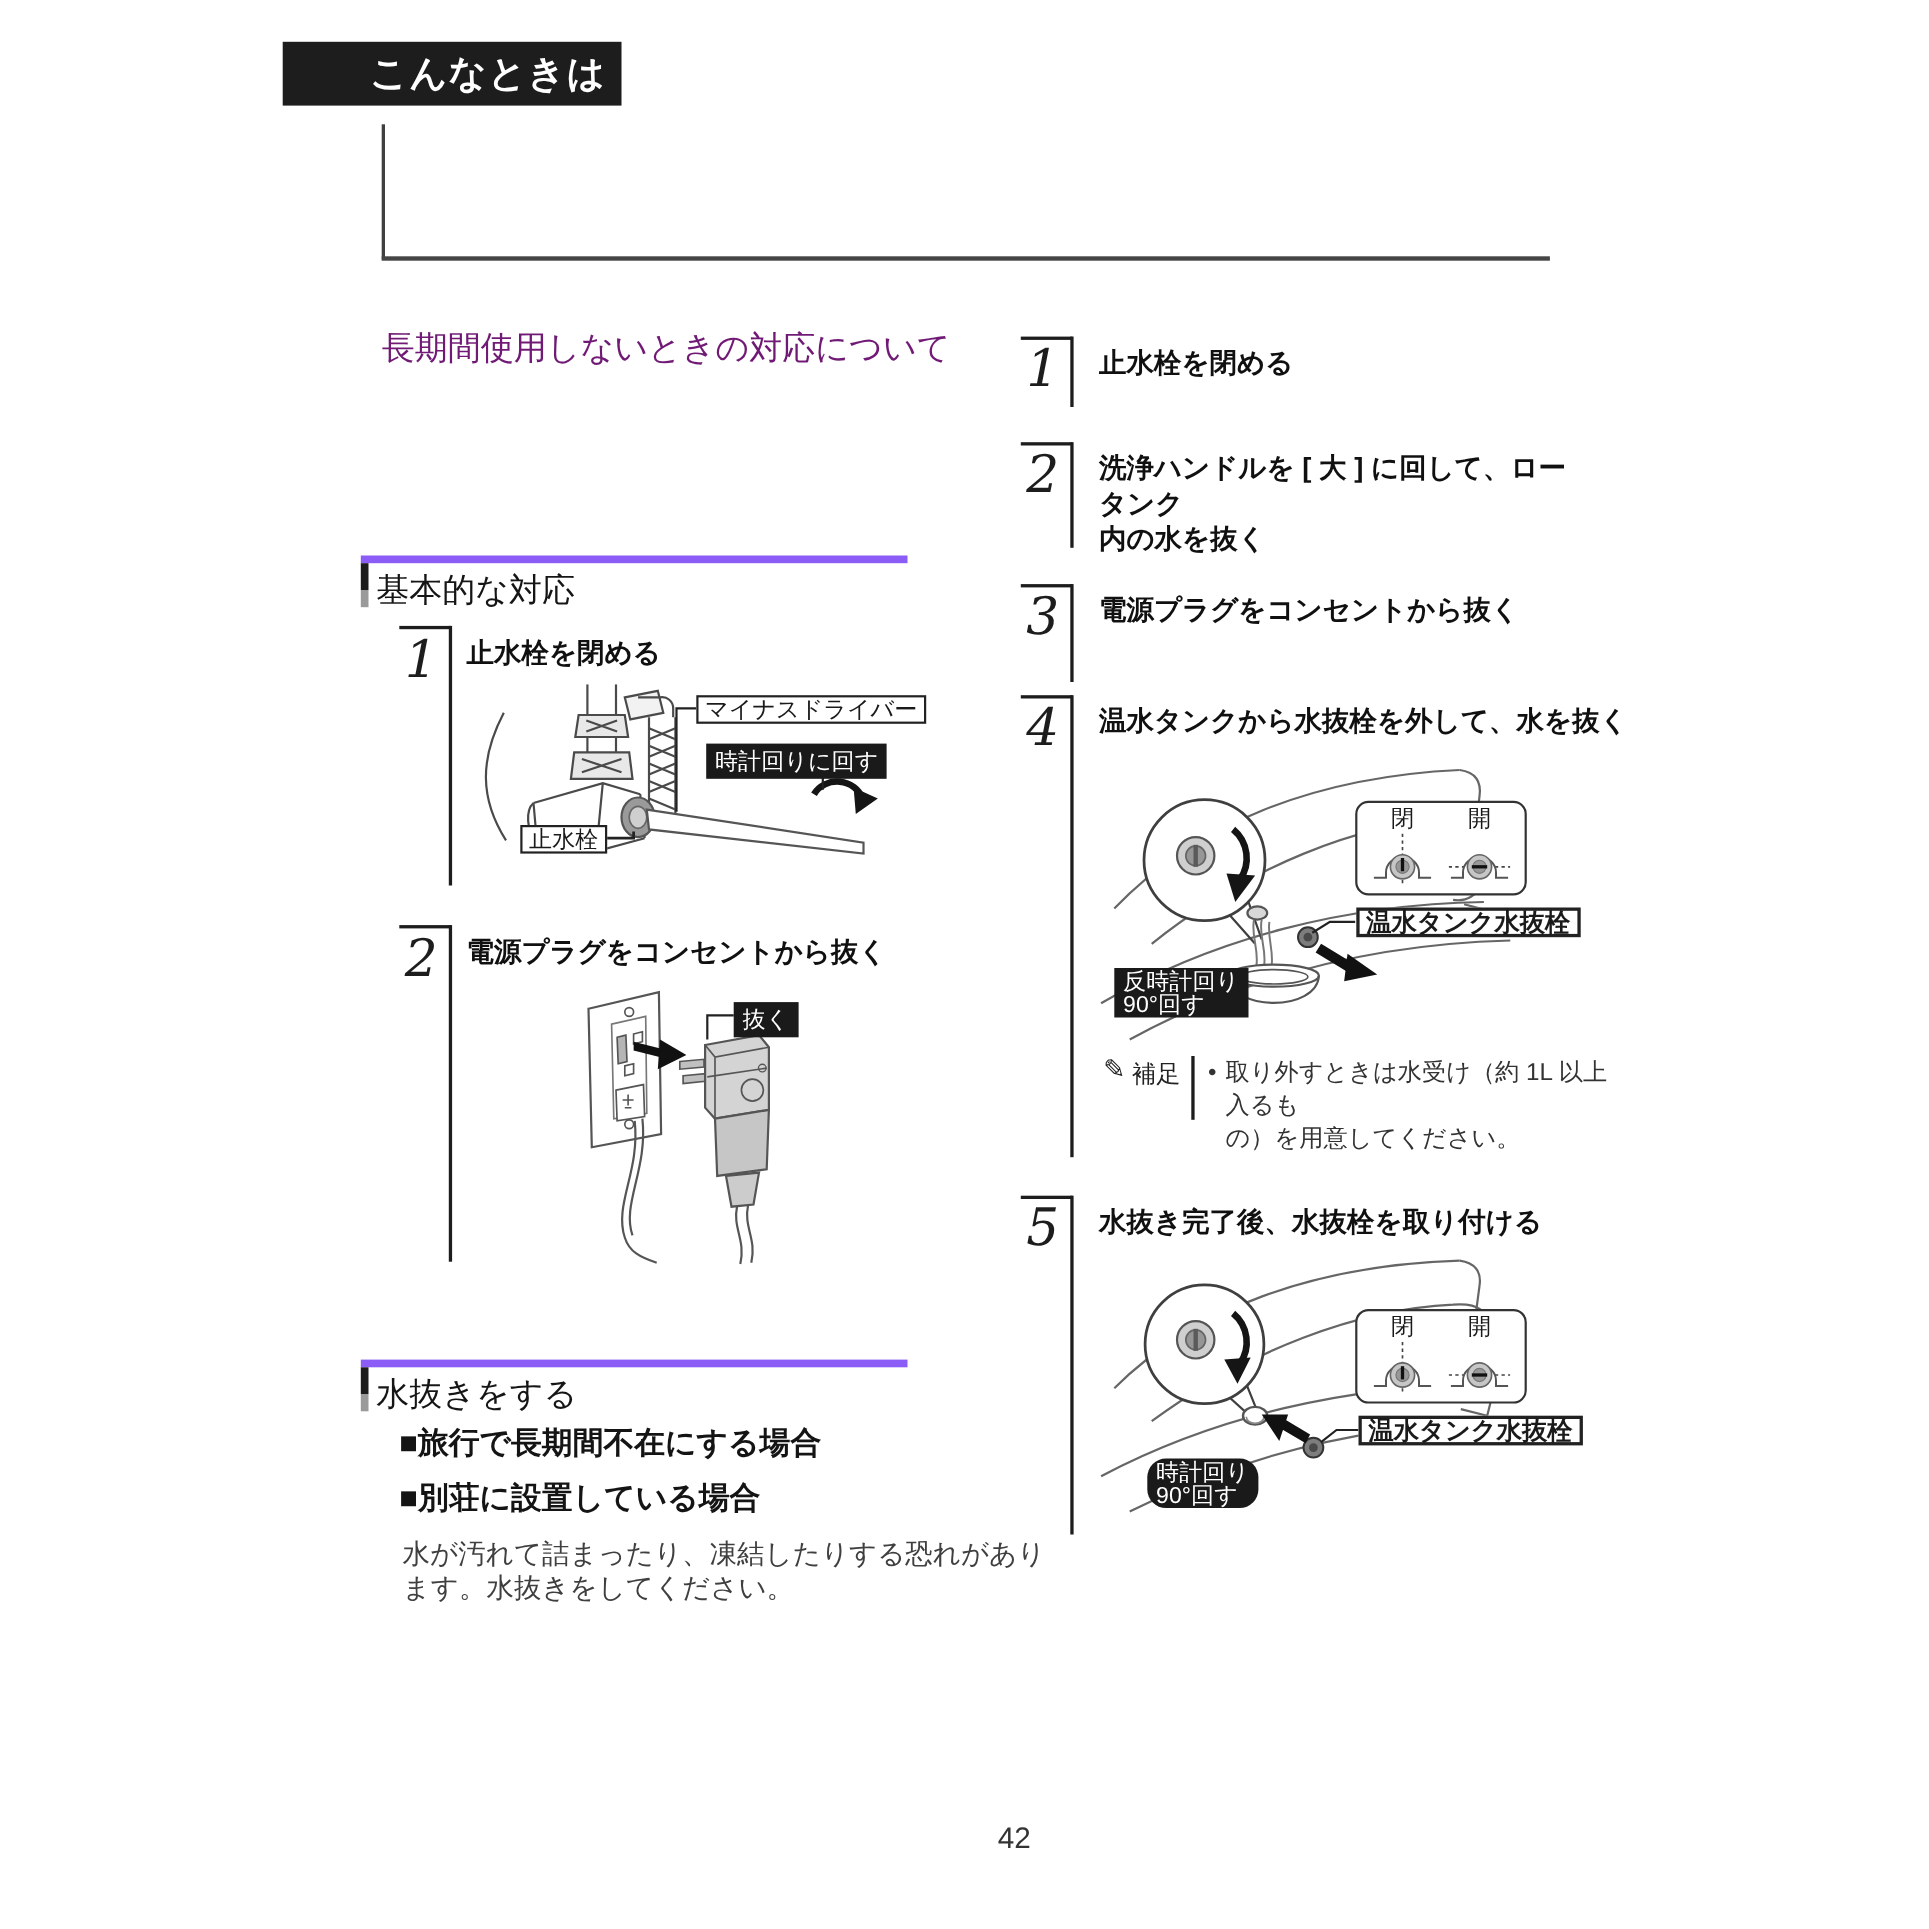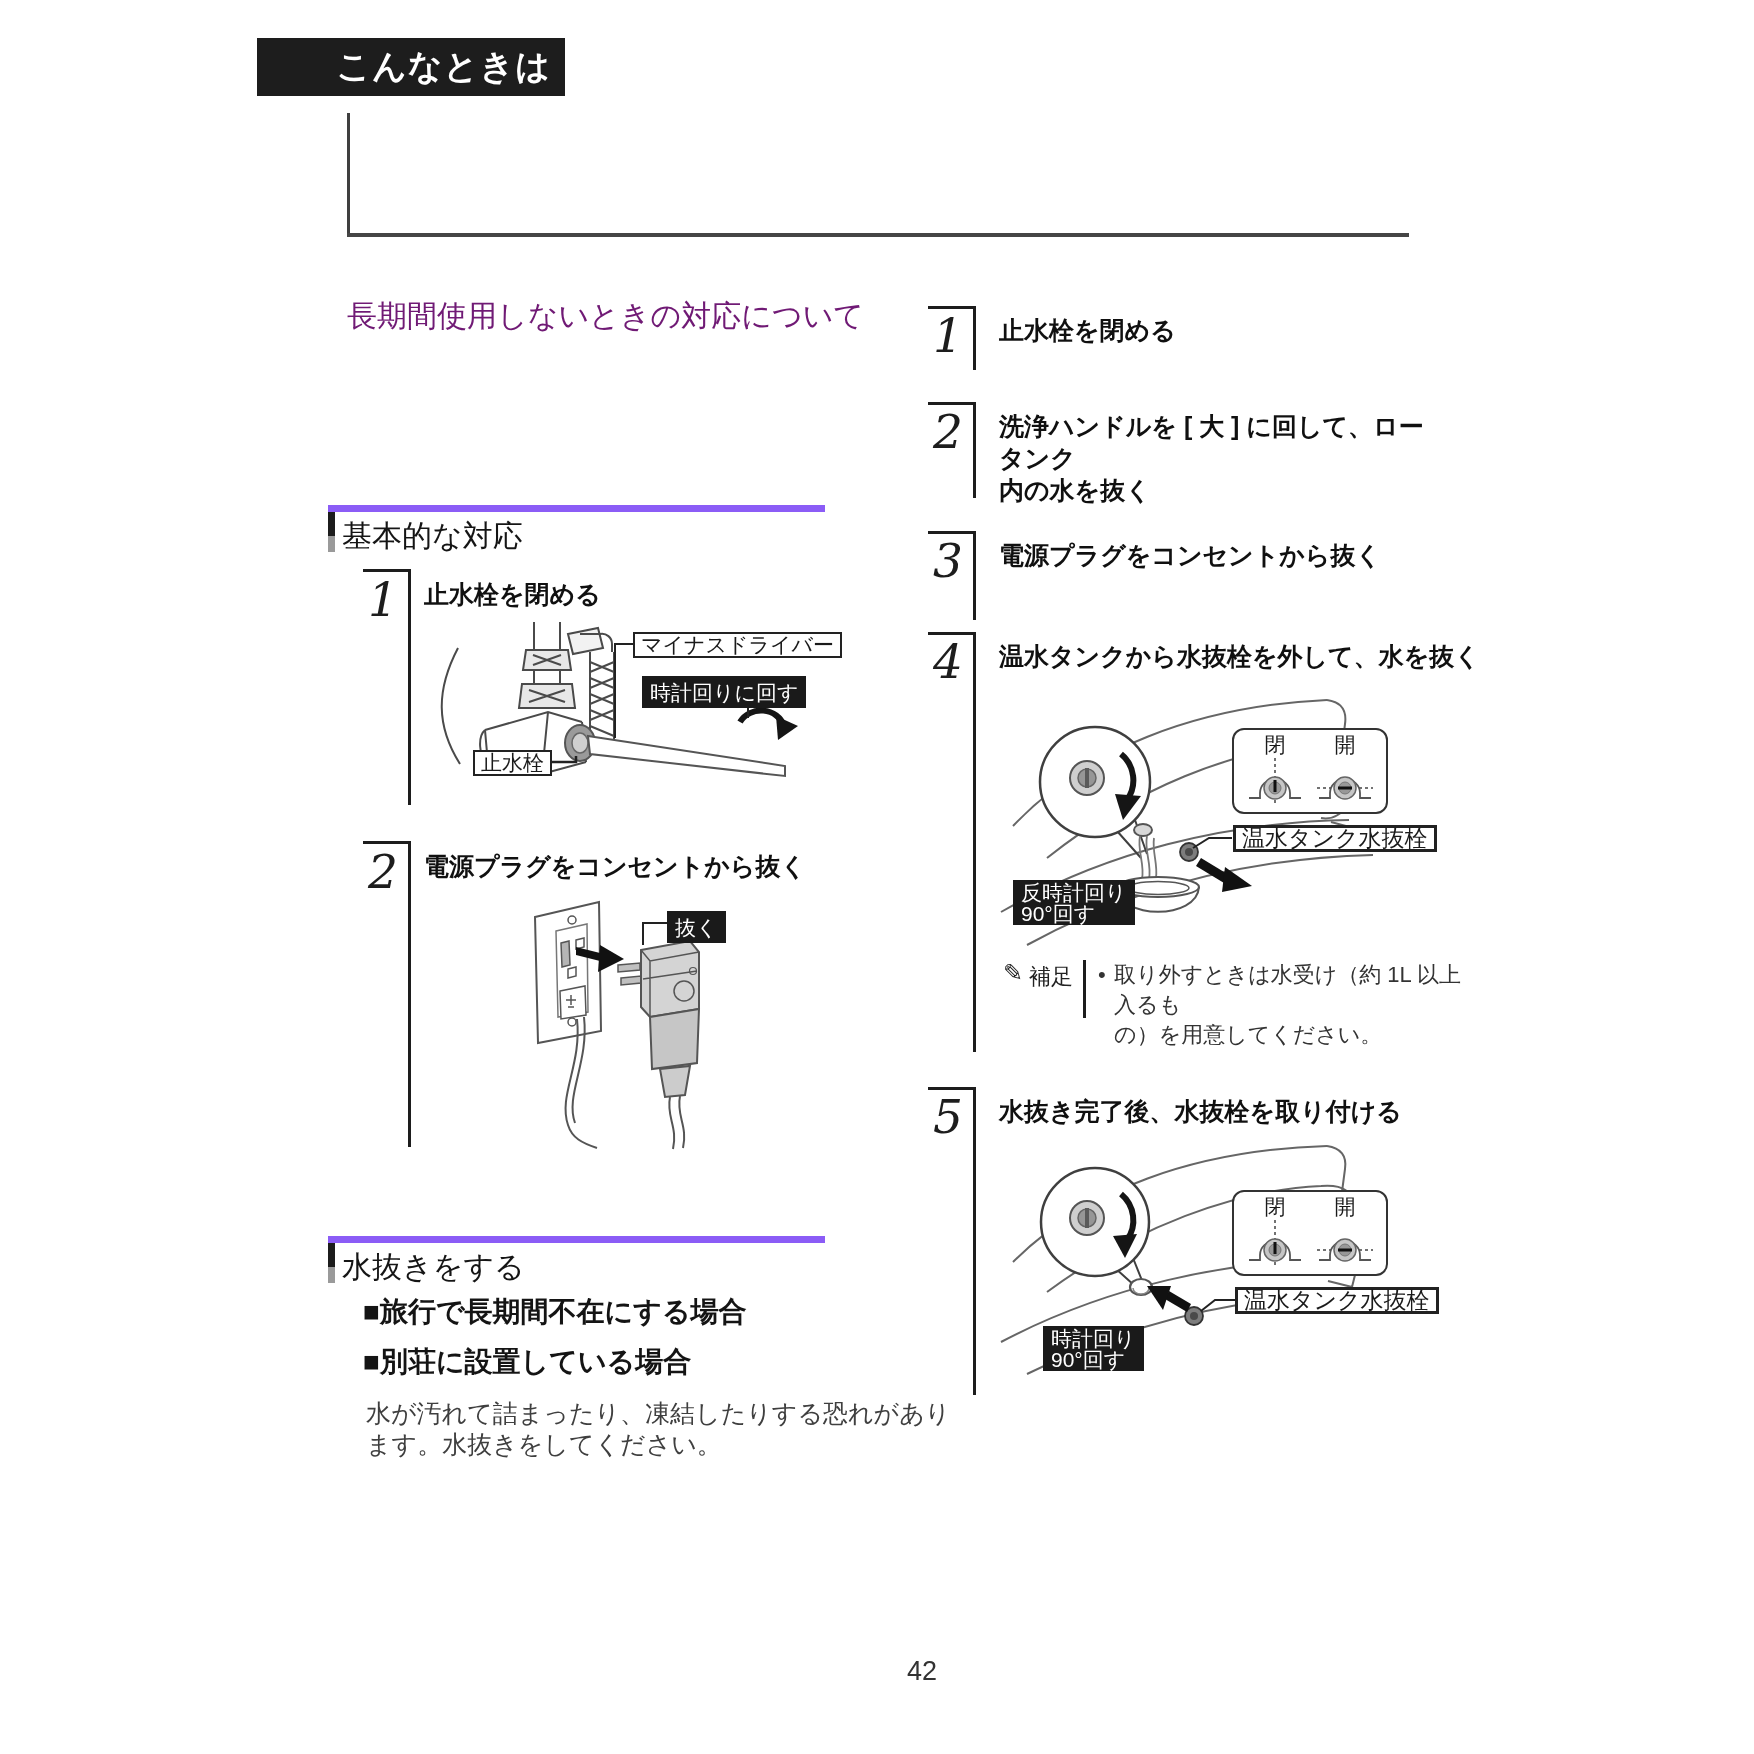--- a/index.html
+++ b/index.html
@@ -26,21 +26,21 @@
   .step-line{height:3px;width:47px;background:#1d1d1d;}
   .step-vline{width:3px;background:#1d1d1d;}
   .step-num{font-family:"DejaVu Serif","Liberation Serif",serif;font-style:italic;
             font-size:47px;line-height:47px;color:#1d1d1d;}
   .step-title{font-weight:bold;font-size:25px;color:#101010;line-height:32px;}
   .sub-h{font-weight:bold;font-size:28px;color:#141414;}
   
   .lbl{position:absolute;box-sizing:border-box;border:2px solid #222;background:#fff;
        font-size:21px;color:#1a1a1a;display:flex;align-items:center;justify-content:center;
        padding:0 6px;white-space:nowrap;}
-  .lbl-thick{border-width:3px;font-size:23px;}
+  .lbl-thick{border-width:3px;font-size:23px;font-weight:bold;}
   .blk{position:absolute;box-sizing:border-box;background:#1a1a1a;color:#fff;font-size:21px;
        line-height:21px;display:flex;align-items:center;padding:16px 8px;white-space:pre-line;}
   
   .inset{position:absolute;box-sizing:border-box;border:2px solid #333;border-radius:12px;
          background:#fff;display:flex;justify-content:space-around;padding:4px 6px 2px;}
   .inset-col{display:flex;flex-direction:column;align-items:center;}
   .inset-col span{font-size:21px;color:#1a1a1a;line-height:22px;}
   
   .note{display:flex;align-items:flex-start;}
   .note-icon{font-size:24px;line-height:26px;color:#222;}
@@ -277,19 +277,19 @@
         <svg width="56" height="50" viewBox="0 0 56 50">
           <path d="M0,32 H56" stroke="#444" stroke-width="1.5" stroke-dasharray="3,3" fill="none"></path>
           <path d="M2,42 h11 v-5 a15,14 0 1 1 30,0 v5 h11" stroke="#555" stroke-width="1.8" fill="#fff"></path>
           <circle cx="28" cy="32" r="11" fill="#c6c6c6" stroke="#666" stroke-width="1.5"></circle>
           <circle cx="28" cy="32" r="6" fill="#989898" stroke="#777" stroke-width="1"></circle>
           <rect x="21" y="30.5" width="14" height="3" fill="#111"></rect>
         </svg>
       </div>
     </div>
     <div class="lbl lbl-thick" style="left:240px;top:147px;height:27px;">温水タンク水抜栓</div>
-    <div class="blk" style="left:48px;top:186px;height:45px;">時計回り
+    <div class="blk" style="left:48px;top:186px;height:45px;border-radius:17px;">時計回り
 90°回す</div>
   </div>
 
   <div class="abs pagenum">42</div>
 
 </div>
 
 </body></html>

